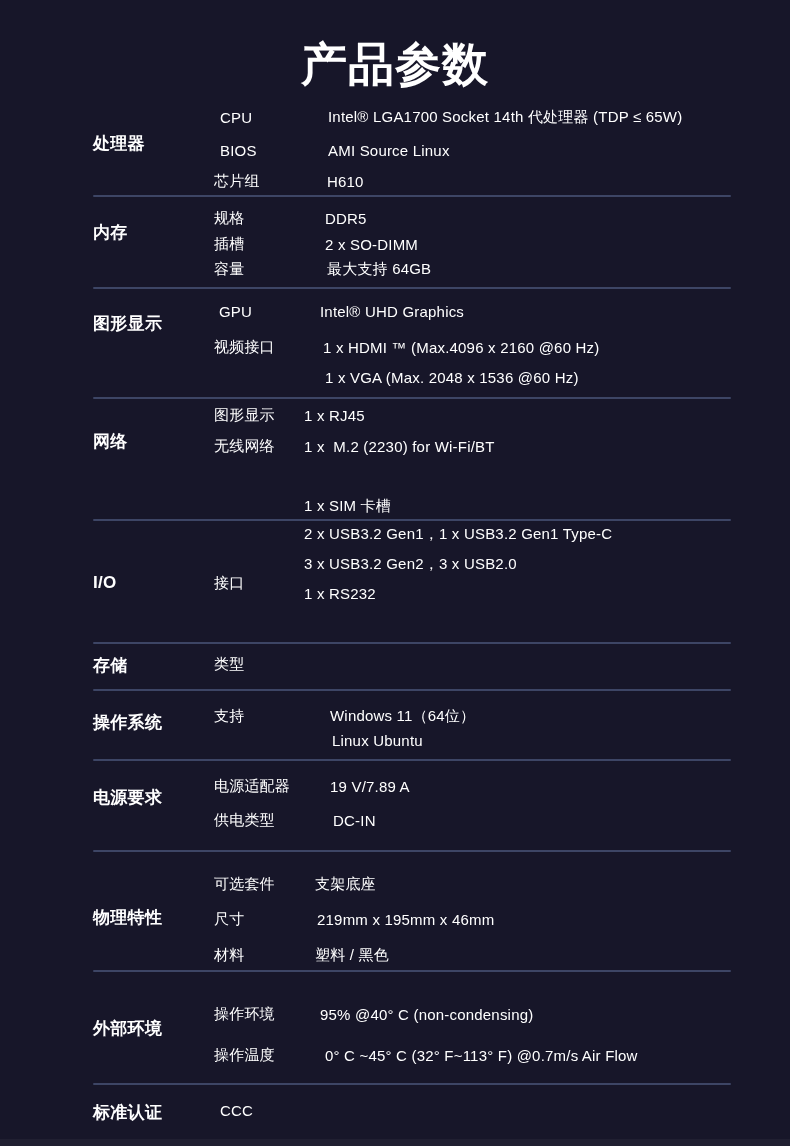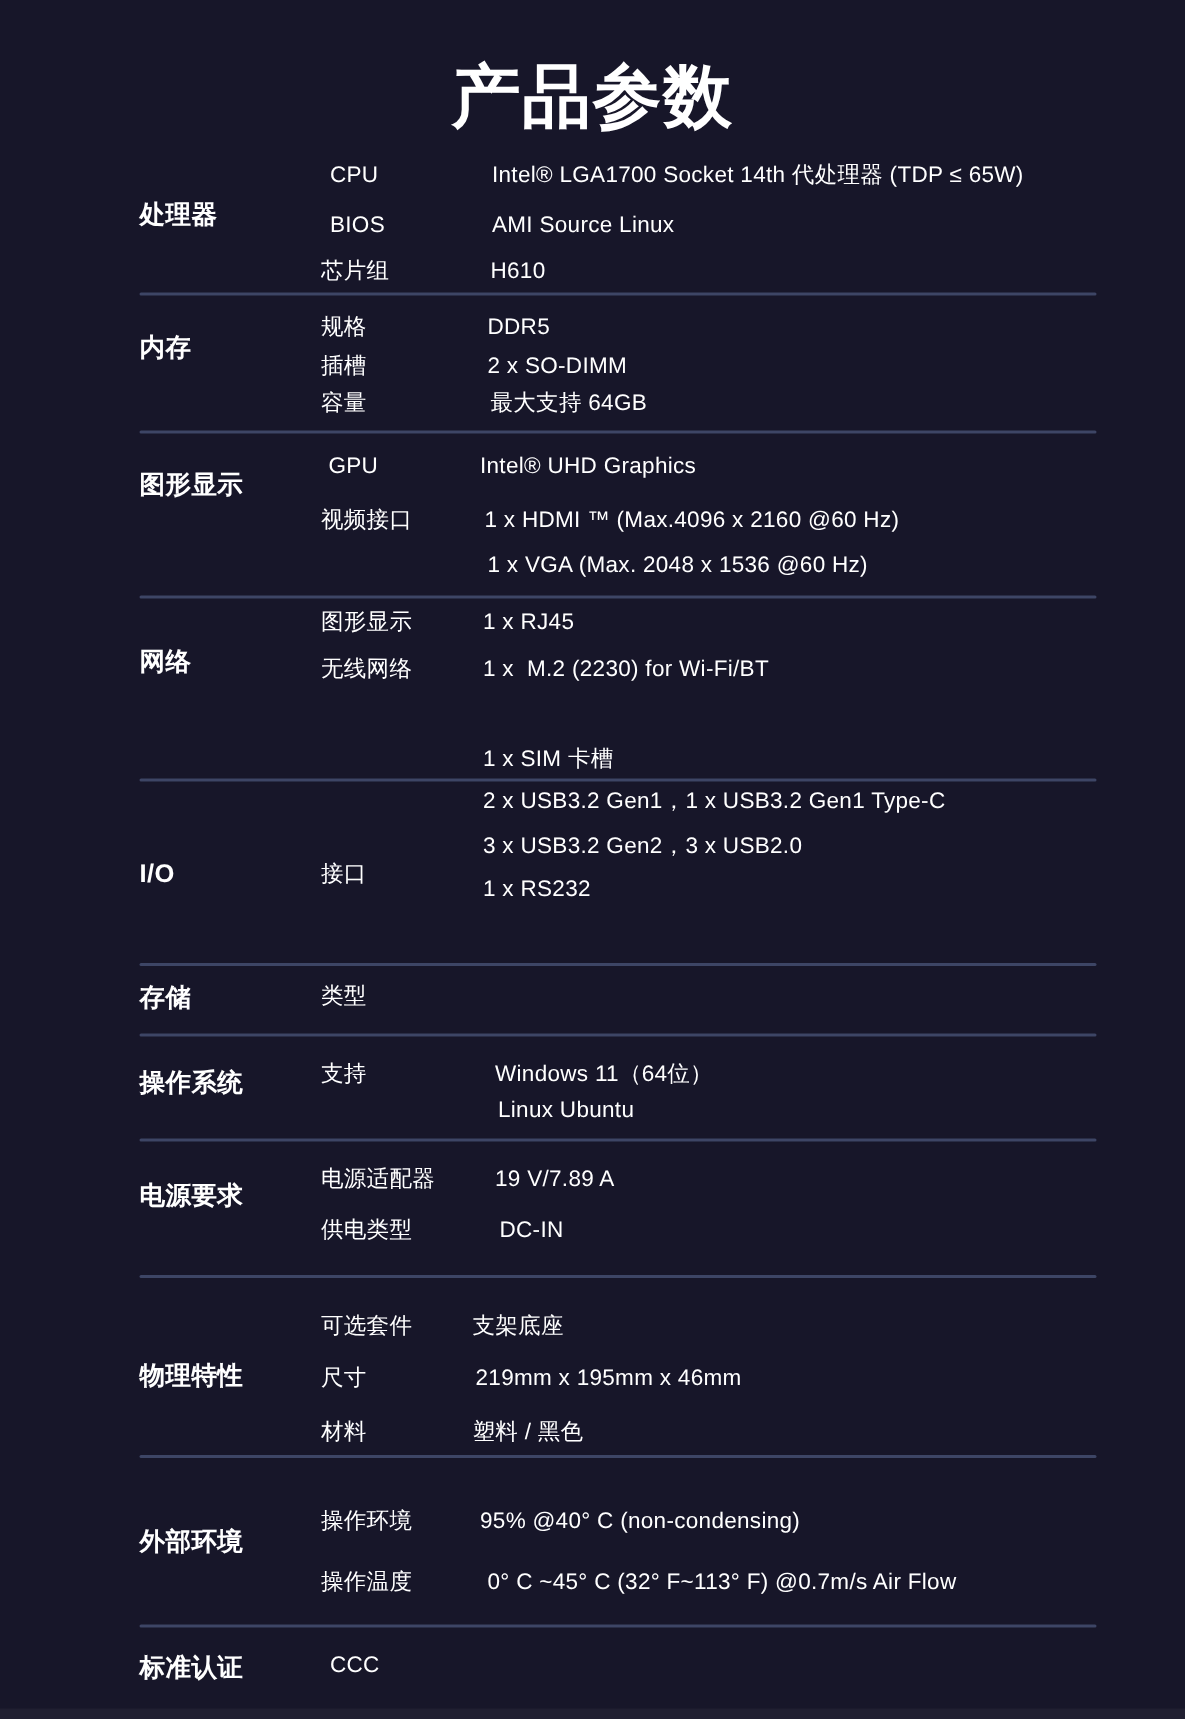--- a/index.html
+++ b/index.html
@@ -24,21 +24,21 @@
     transform:translateY(-50%);
     white-space:pre;letter-spacing:.3px;
   }
   .lbl{
     position:absolute;left:214px;
     font-size:15px;font-weight:400;
     transform:translateY(-50%);
     white-space:pre;letter-spacing:.2px;
   }
   .val{
-    position:absolute;left:322px;
+    position:absolute;left:304px;
     font-size:15px;font-weight:400;
     transform:translateY(-50%);
     white-space:pre;letter-spacing:.2px;
   }
   .divider{
     position:absolute;left:93px;width:638px;height:2px;
     background:#3d4565;border-radius:1px;
   }
   .bottom-strip{
     position:absolute;left:0;top:1139px;width:790px;height:7px;

